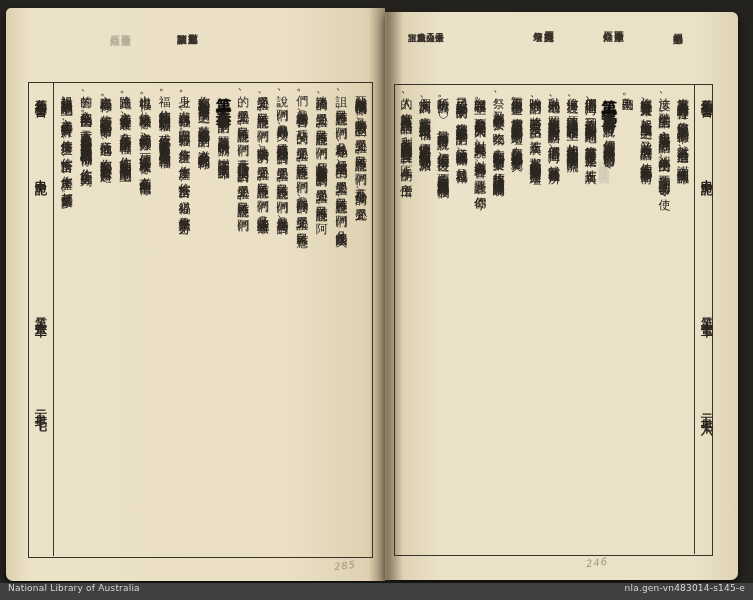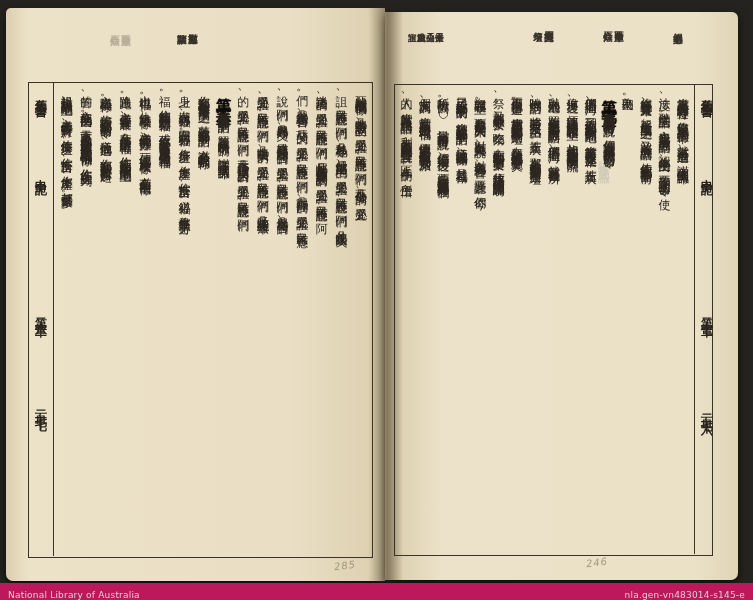--- a/index.html
+++ b/index.html
@@ -29,22 +29,22 @@
           text-shadow:0 0 1px #100d0a;}
   .note{position:absolute;display:flex;flex-direction:row-reverse;}
   .note .vcol{writing-mode:vertical-rl;text-orientation:upright;width:11px;overflow:hidden;
           font-size:9.5px;line-height:11px;letter-spacing:0;color:#39322a;font-weight:bold;}
   .note-small .vcol{font-size:8.5px;width:9px;line-height:9.5px;}
   .ghost{opacity:.28;}
   .stamp-ghost{position:absolute;left:596px;top:150px;height:230px;writing-mode:vertical-rl;
           text-orientation:upright;font-size:11.5px;letter-spacing:2px;color:#4a545c;opacity:.16;}
   .pencil{position:absolute;font-size:10px;font-style:italic;color:#998c72;opacity:.85;
           transform:rotate(-7deg);letter-spacing:1px;}
-  .bar{position:absolute;left:0;top:583px;width:753px;height:17px;background:#be185d;
-       display:flex;justify-content:space-between;align-items:flex-end;box-sizing:border-box;
+  .bar{position:absolute;left:0;top:583px;width:753px;height:17px;background:#404040;
+       display:flex;justify-content:space-between;align-items:flex-start;box-sizing:border-box;
        padding:0 8px;color:#d6d6d4;font-size:9px;letter-spacing:.2px;}
 </style>
 </head>
 <body>
 
 <div class="canvas">
 
   <div class="page page-left"></div>
   <div class="page page-right"></div>
   <div class="gutter"></div>

